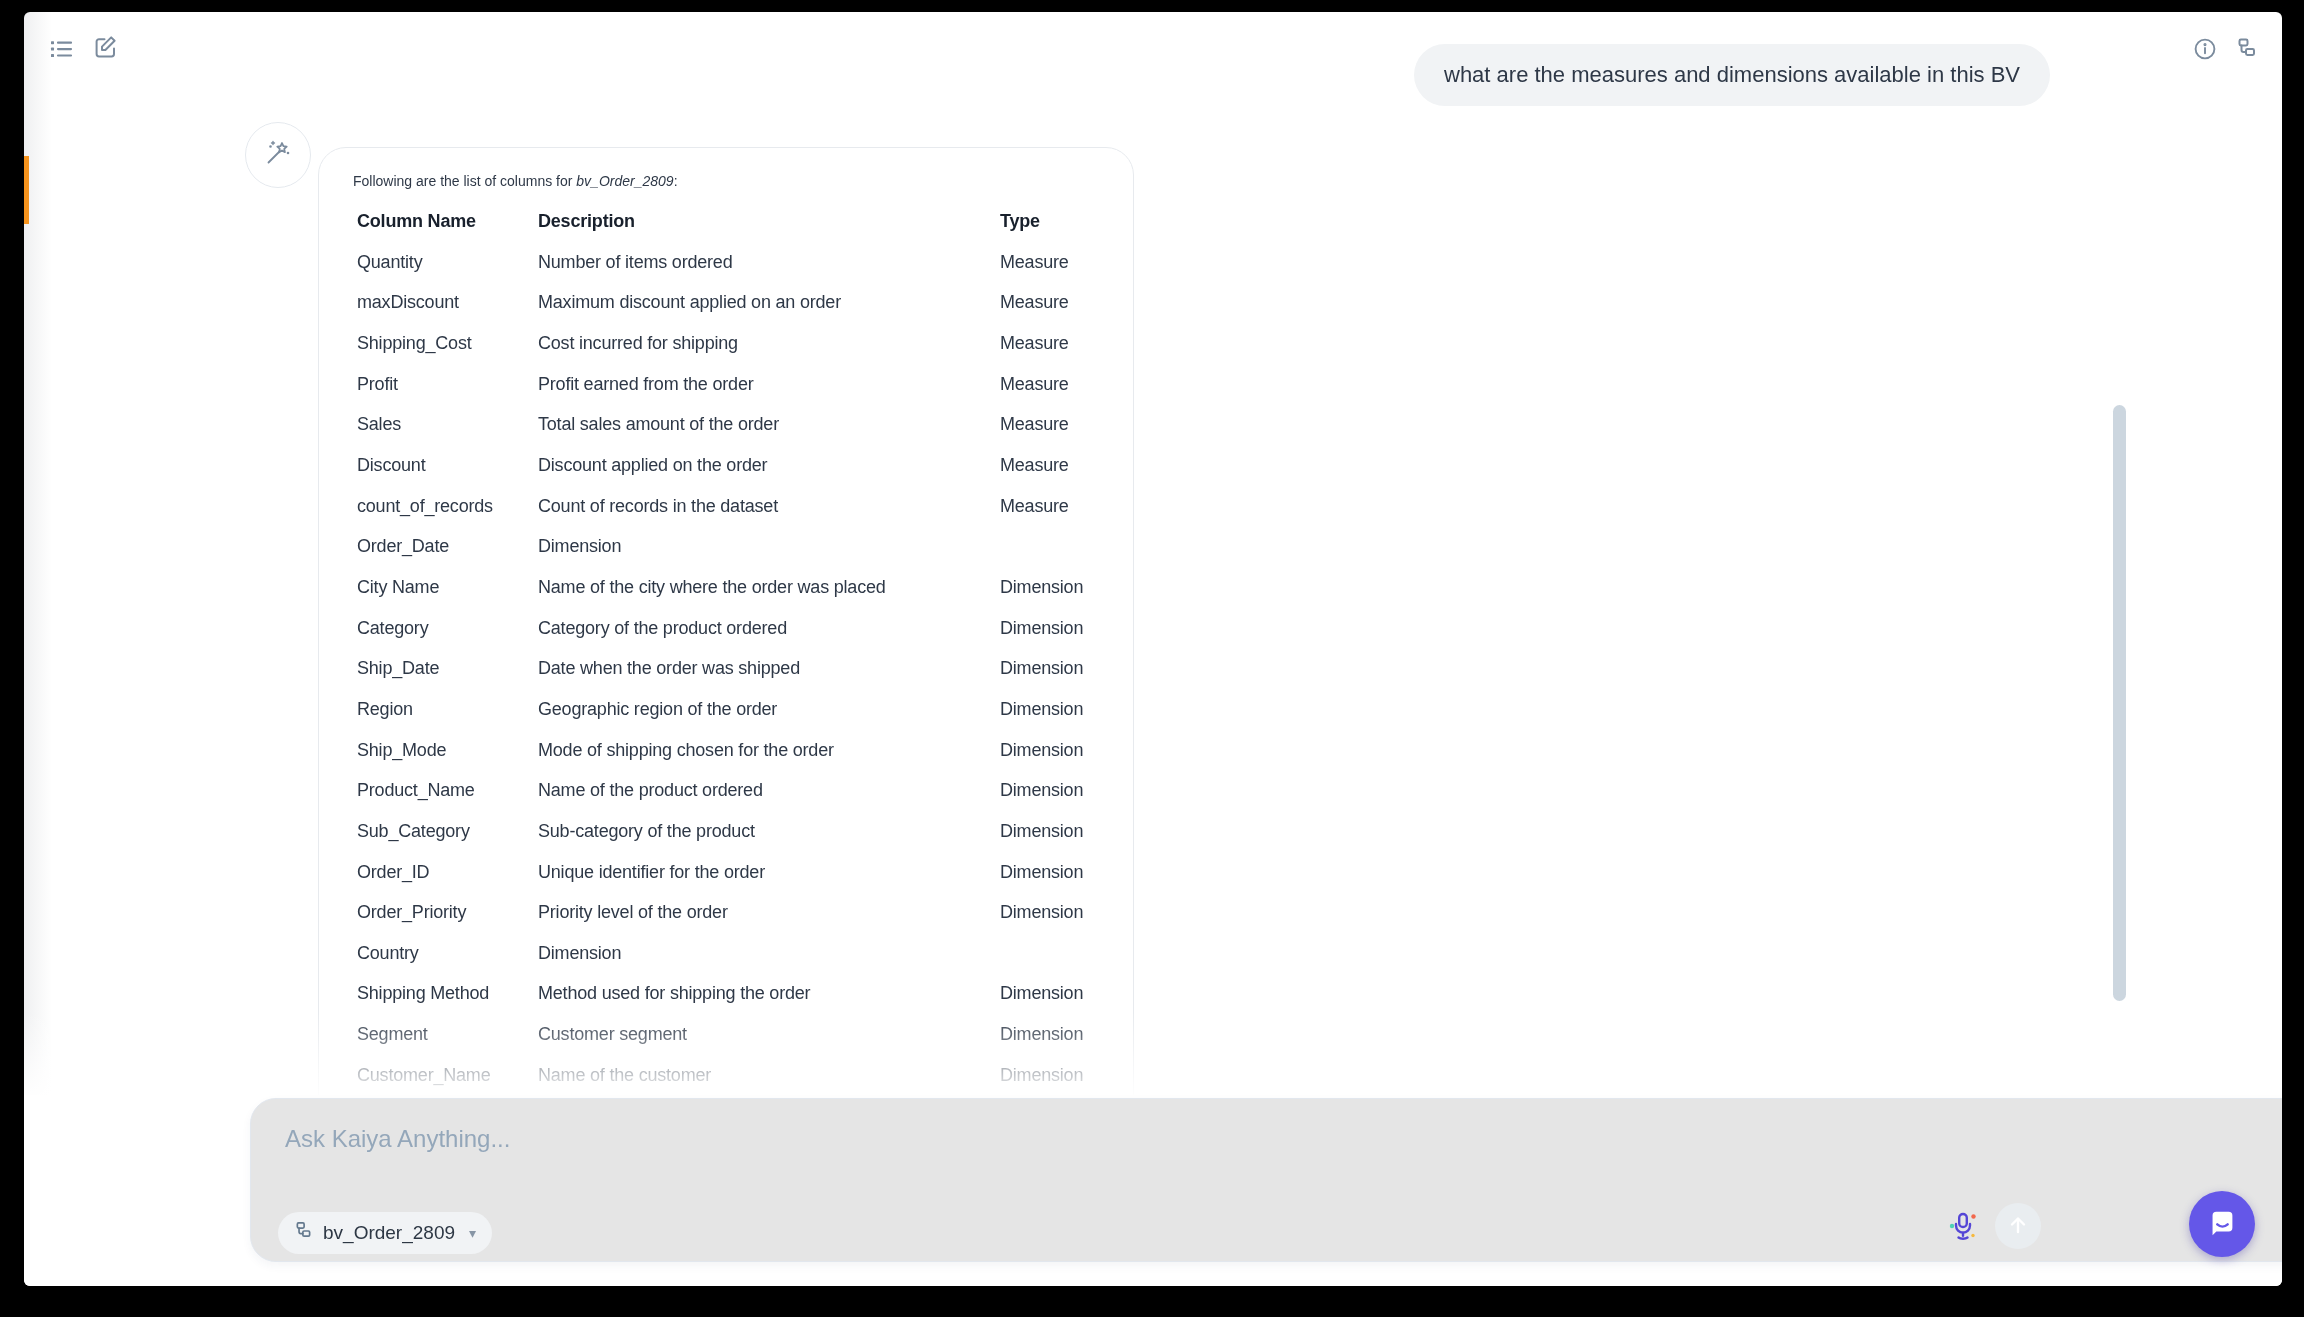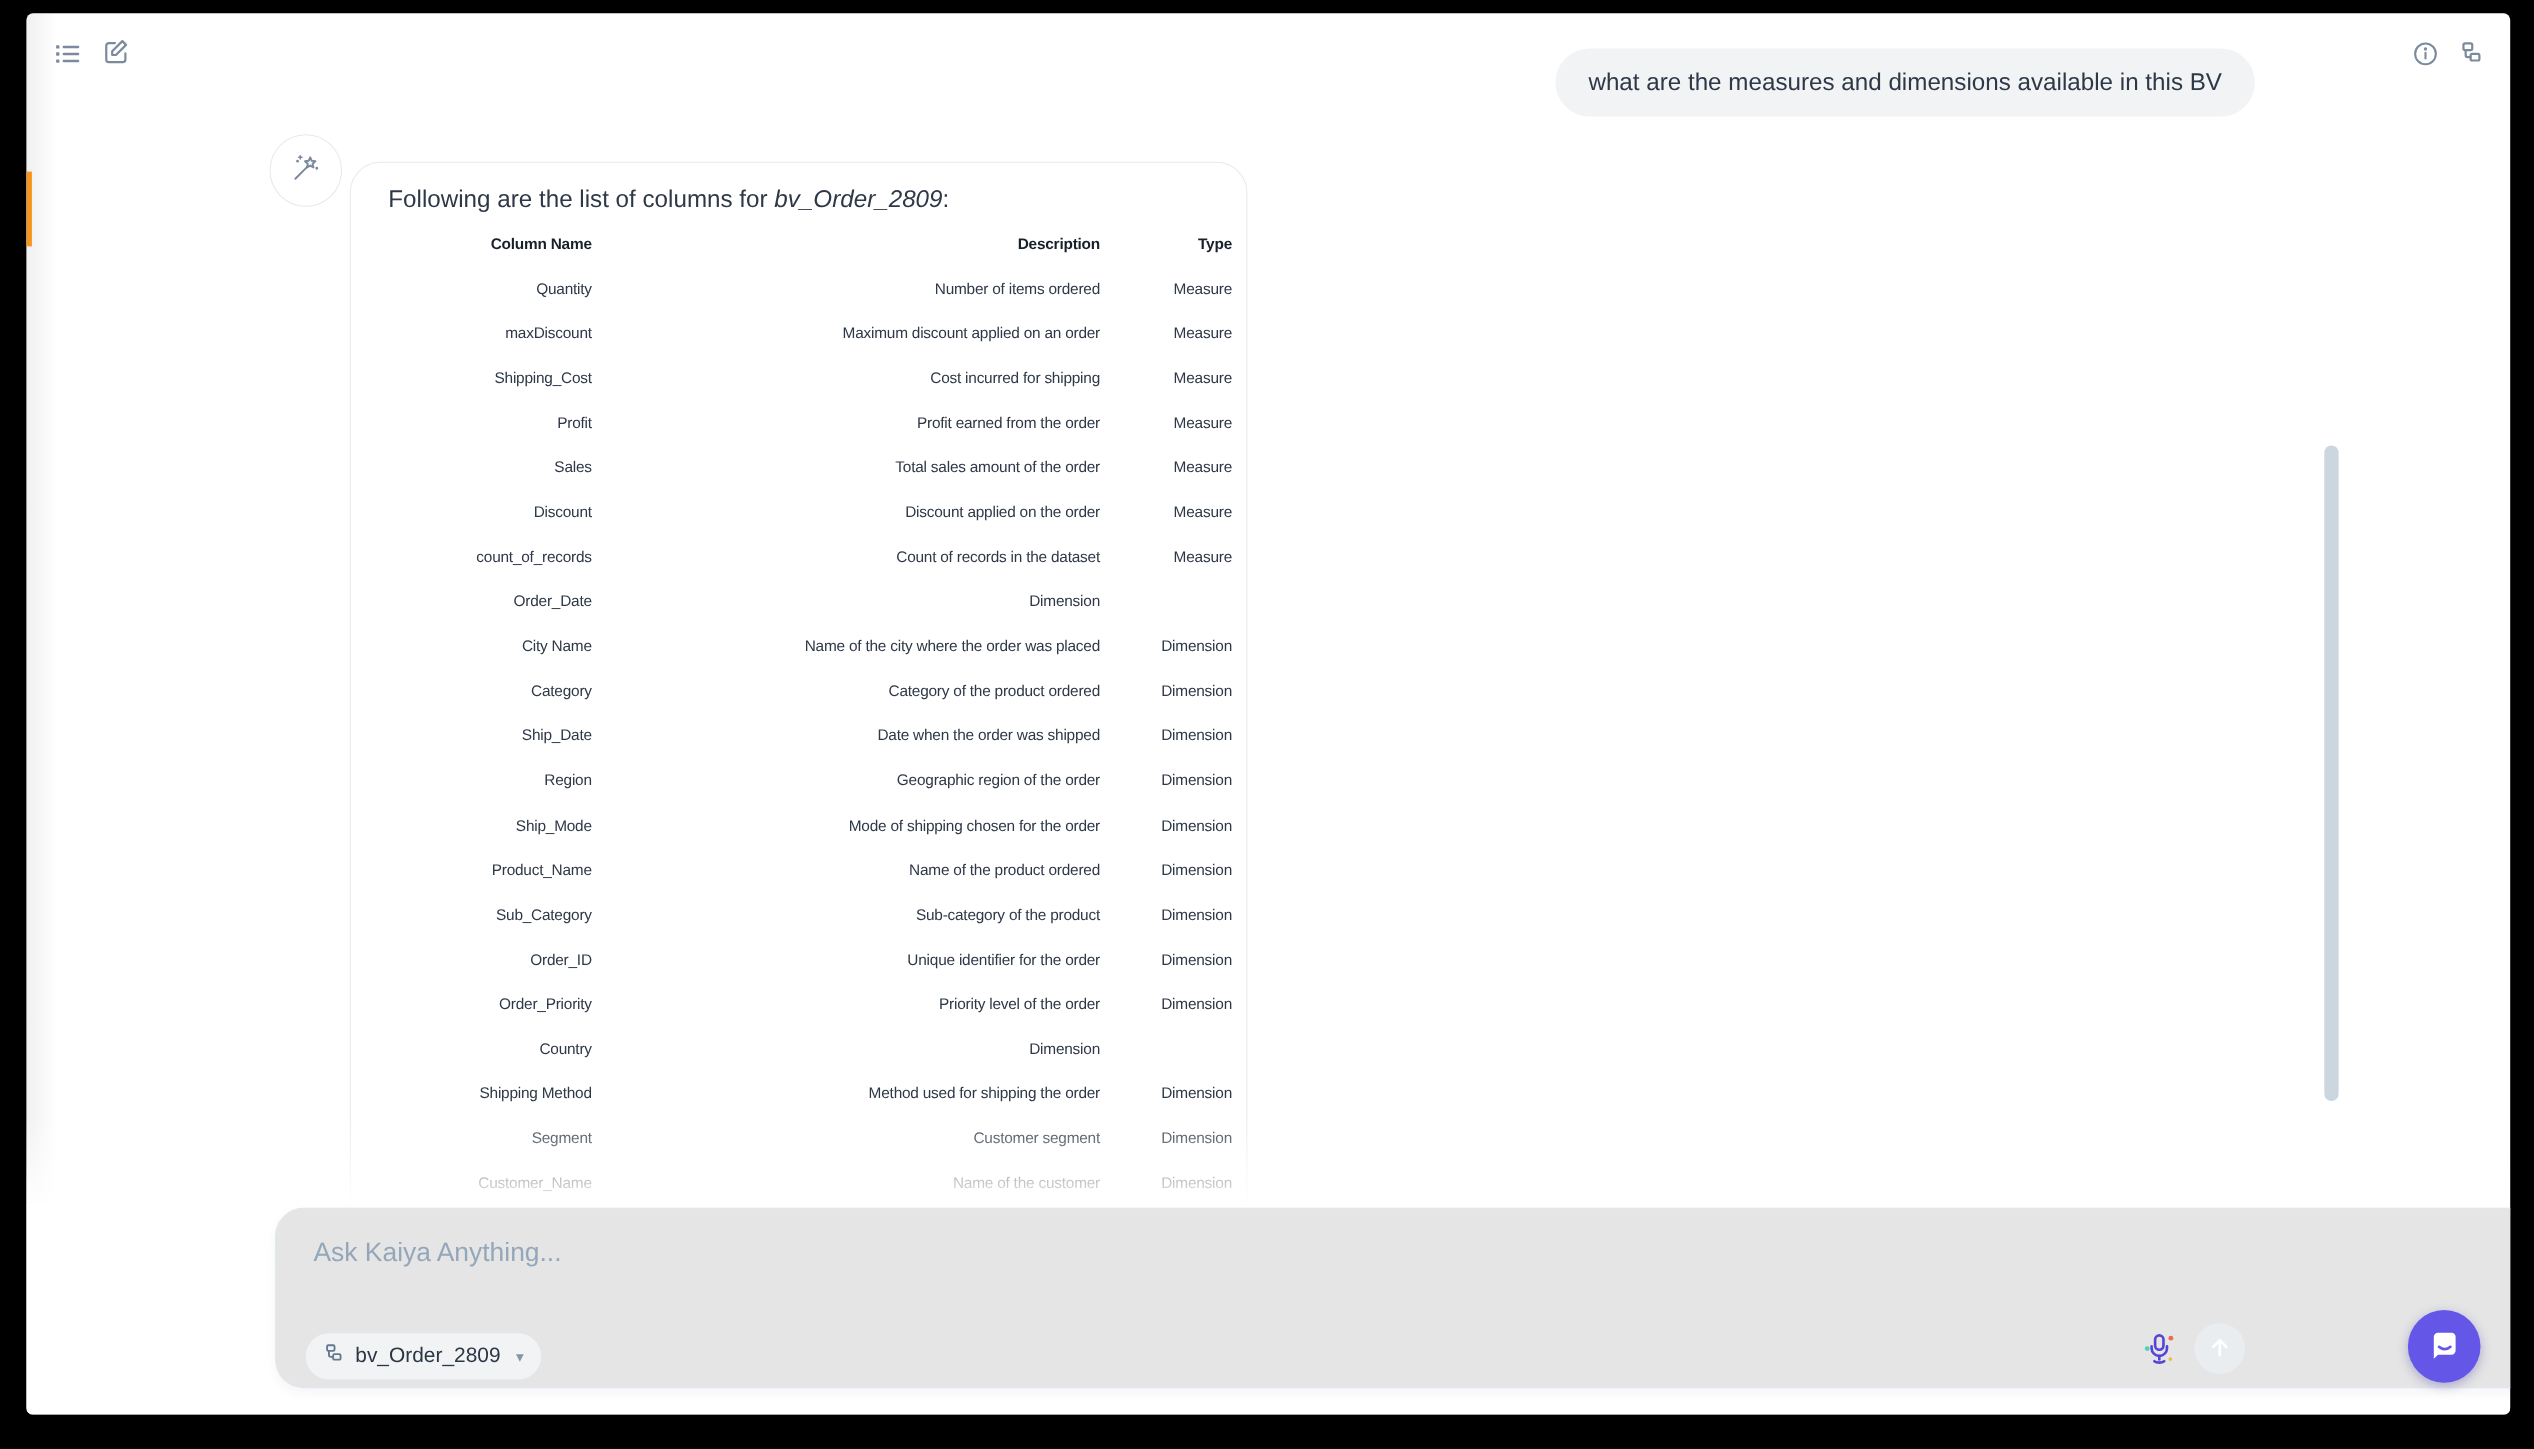--- a/index.html
+++ b/index.html
@@ -27,23 +27,23 @@
                  background:var(--bubble-gray); border-radius:31px; padding:0 30px;
                  line-height:62px; font-size:22px; color:var(--text-dark); white-space:nowrap; }
 
   .avatar { position:absolute; left:221px; top:110px; width:66px; height:66px;
             border:1.5px solid #e5e9ee; border-radius:50%; background:#fff;
             display:flex; align-items:center; justify-content:center; }
   .avatar svg { width:34px; height:34px; }
 
   .card { position:absolute; left:294px; top:135px; width:816px; height:1000px;
           border:1.5px solid #e7eaee; border-radius:28px; background:#fff; }
-  .intro { margin:20px 0 0 34px; font-size:22px; line-height:26px; color:var(--text-dark); }
+  .intro { margin:20px 0 0 34px; font-size:14px; line-height:26px; color:var(--text-dark); }
   .intro em { font-style:italic; }
-  .tbl { margin:7px 0 0 38px; font-size:14px; color:var(--text-dark);text-align:right; }
+  .tbl { margin:7px 0 0 38px; font-size:18px; color:var(--text-dark); }
   .tr { display:grid; grid-template-columns:181px 462px 120px; }
   .tr > span { line-height:40.65px; white-space:nowrap; letter-spacing:-0.2px; }
   .tr.th > span { font-weight:700; color:#18202c; }
 
   .fade { position:absolute; left:0; right:0; top:1000px; height:84px; z-index:2;
           background:linear-gradient(rgba(255,255,255,0), rgba(255,255,255,.95)); }
   .band { position:absolute; left:0; right:0; top:1083px; bottom:0; background:#fff; z-index:3; }
 
   .scroll-thumb { position:absolute; left:2089px; top:393px; width:13px; height:596px;
                   border-radius:7px; background:#ccd6df; z-index:2; }

